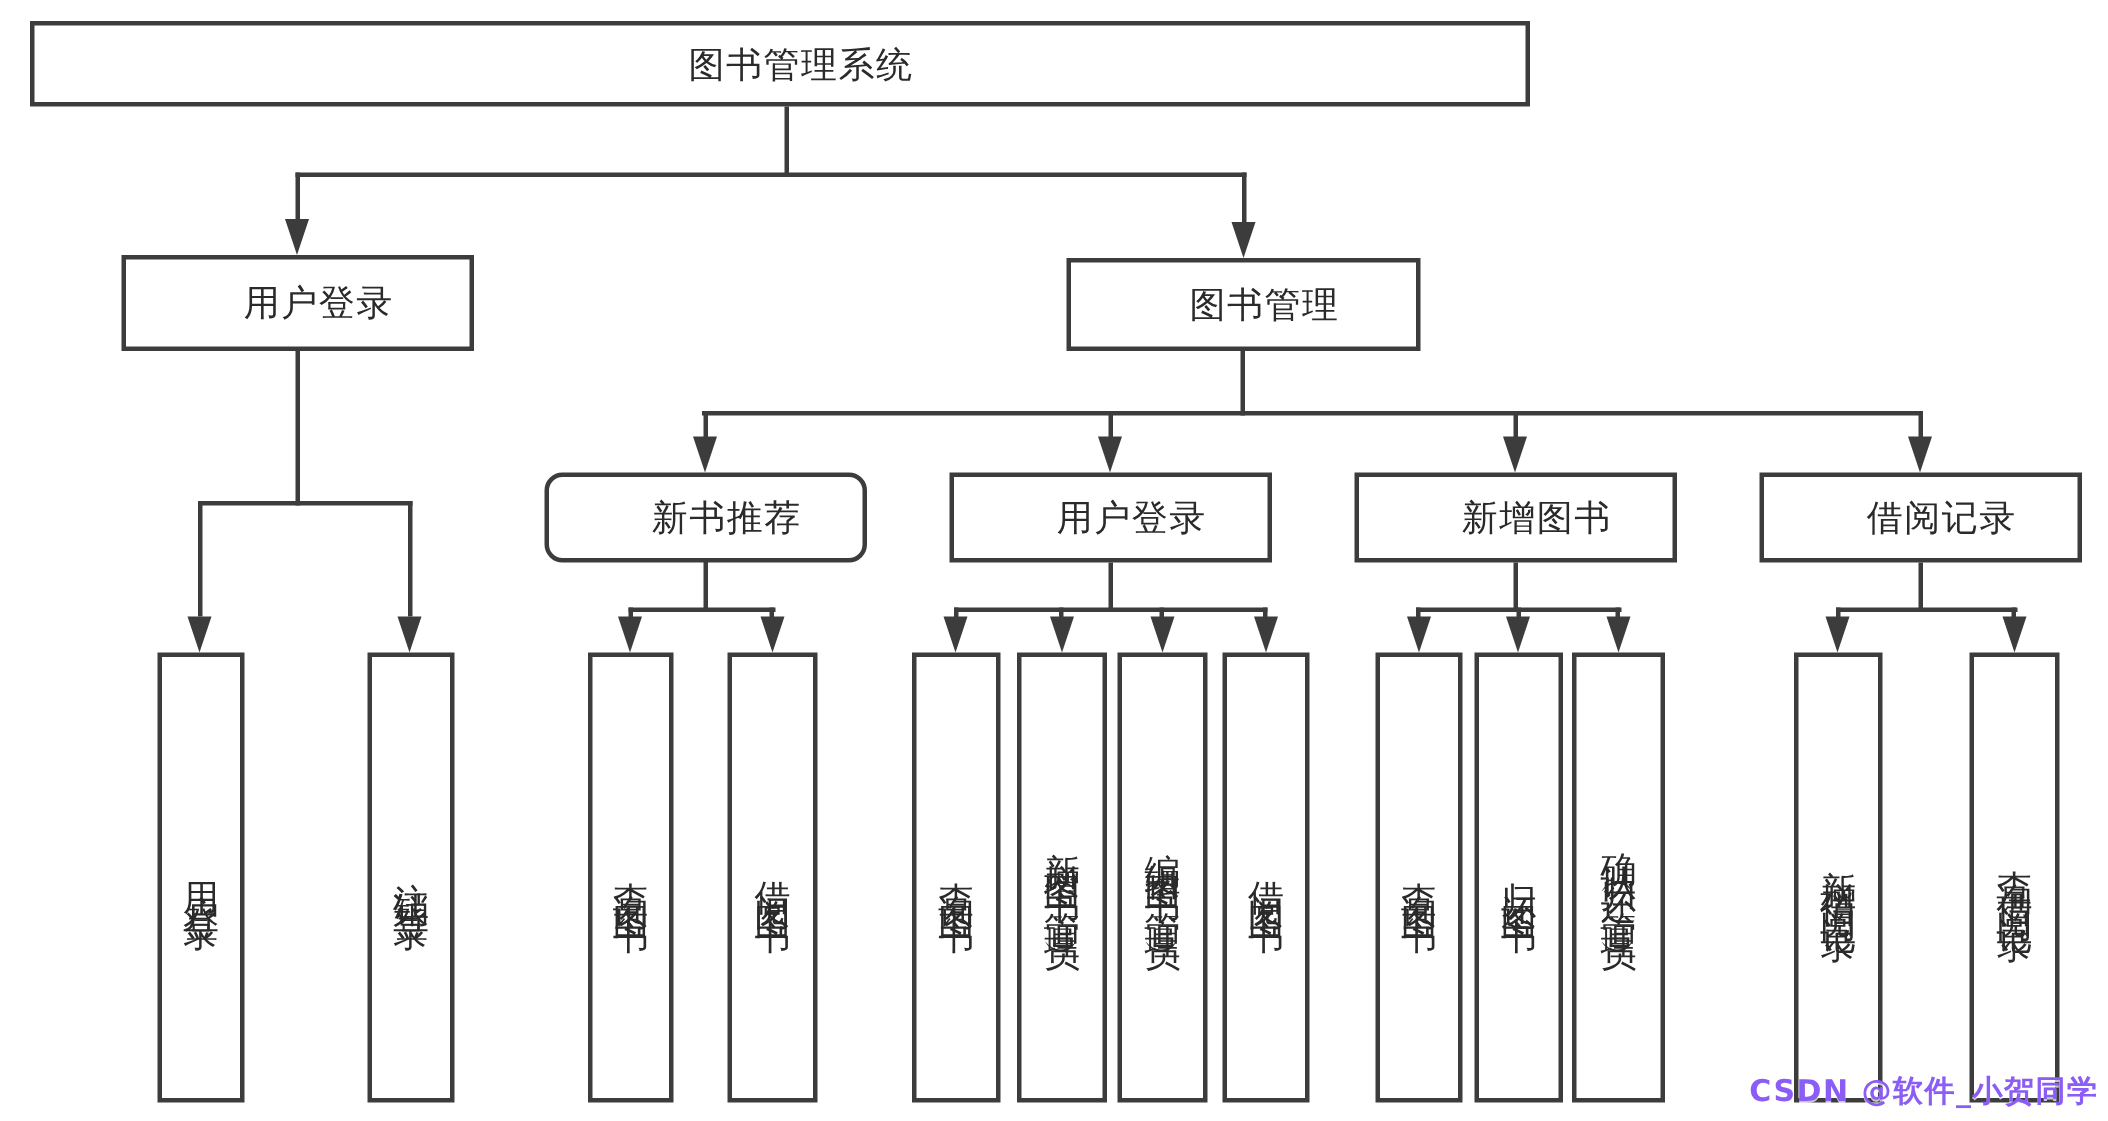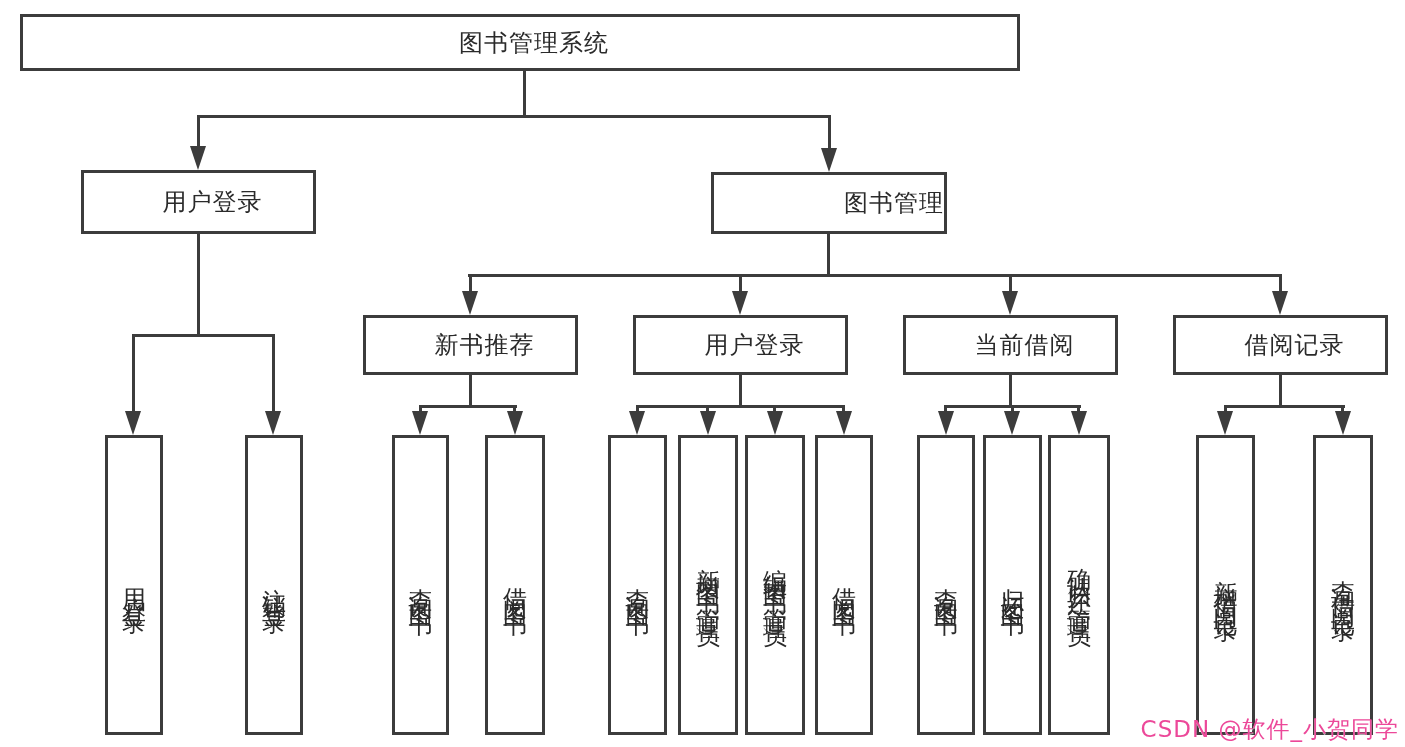--- a/index.html
+++ b/index.html
@@ -58,25 +58,26 @@
     width: 0; height: 0;
     border-left: 8px solid transparent;
     border-right: 8px solid transparent;
     border-top: 24px solid var(--line);
     z-index: 1;
   }
   .watermark {
     position: absolute;
     top: 714px;
     right: 6px;
-    font-size: 23px;
-    color: #ec4899;
+    font-size: 20px;
+    color: #8b5cf6;
     letter-spacing: 1px;
     z-index: 3;
     text-shadow: 0 1px 0 rgba(255,255,255,0.7);
+    font-weight: bold;
   }
 </style>
 </head>
 <body>
 
 <div id="stage">
 
   <div class="hbox" style="left:20px; top:14px; width:1000px; height:57px;">
     <span>图书管理系统</span>
   </div>
@@ -84,21 +85,21 @@
   <div class="vline" style="left:523px; top:70px; height:48px;"></div>
   <div class="hline" style="left:197px; top:115px; width:634px;"></div>
   <div class="vline" style="left:197px; top:115px; height:33px;"></div>
   <div class="arrow" style="left:190px; top:146px;"></div>
   <div class="vline" style="left:828px; top:115px; height:35px;"></div>
   <div class="arrow" style="left:821px; top:148px;"></div>
 
   <div class="hbox" style="left:81px; top:170px; width:235px; height:64px;">
     <span>用户登录</span>
   </div>
-  <div class="hbox" style="left:711px; top:172px; width:236px; height:62px;justify-content:flex-end;">
+  <div class="hbox" style="left:711px; top:172px; width:236px; height:62px;">
     <span>图书管理</span>
   </div>
 
   <div class="vline" style="left:197px; top:232px; height:105px;"></div>
   <div class="hline" style="left:132px; top:334px; width:143px;"></div>
   <div class="vline" style="left:132px; top:334px; height:77px;"></div>
   <div class="arrow" style="left:125px; top:411px;"></div>
   <div class="vline" style="left:272px; top:334px; height:77px;"></div>
   <div class="arrow" style="left:265px; top:411px;"></div>
 
@@ -106,28 +107,28 @@
   <div class="hline" style="left:468px; top:274px; width:814px;"></div>
   <div class="vline" style="left:469px; top:274px; height:20px;"></div>
   <div class="arrow" style="left:462px; top:291px;"></div>
   <div class="vline" style="left:739px; top:274px; height:20px;"></div>
   <div class="arrow" style="left:732px; top:291px;"></div>
   <div class="vline" style="left:1009px; top:274px; height:20px;"></div>
   <div class="arrow" style="left:1002px; top:291px;"></div>
   <div class="vline" style="left:1279px; top:274px; height:20px;"></div>
   <div class="arrow" style="left:1272px; top:291px;"></div>
 
-  <div class="hbox" style="left:363px; top:315px; width:215px; height:60px;">
+  <div class="hbox" style="left:363px; top:315px; width:215px; height:60px;border-radius:12px;">
     <span>新书推荐</span>
   </div>
   <div class="hbox" style="left:633px; top:315px; width:215px; height:60px;">
     <span>用户登录</span>
   </div>
   <div class="hbox" style="left:903px; top:315px; width:215px; height:60px;">
-    <span>当前借阅</span>
+    <span>新增图书</span>
   </div>
   <div class="hbox" style="left:1173px; top:315px; width:215px; height:60px;">
     <span>借阅记录</span>
   </div>
 
   <div class="vline" style="left:469px; top:373px; height:35px;"></div>
   <div class="hline" style="left:419px; top:405px; width:98px;"></div>
   <div class="vline" style="left:419px; top:405px; height:9px;"></div>
   <div class="arrow" style="left:412px; top:411px;"></div>
   <div class="vline" style="left:513px; top:405px; height:9px;"></div>

